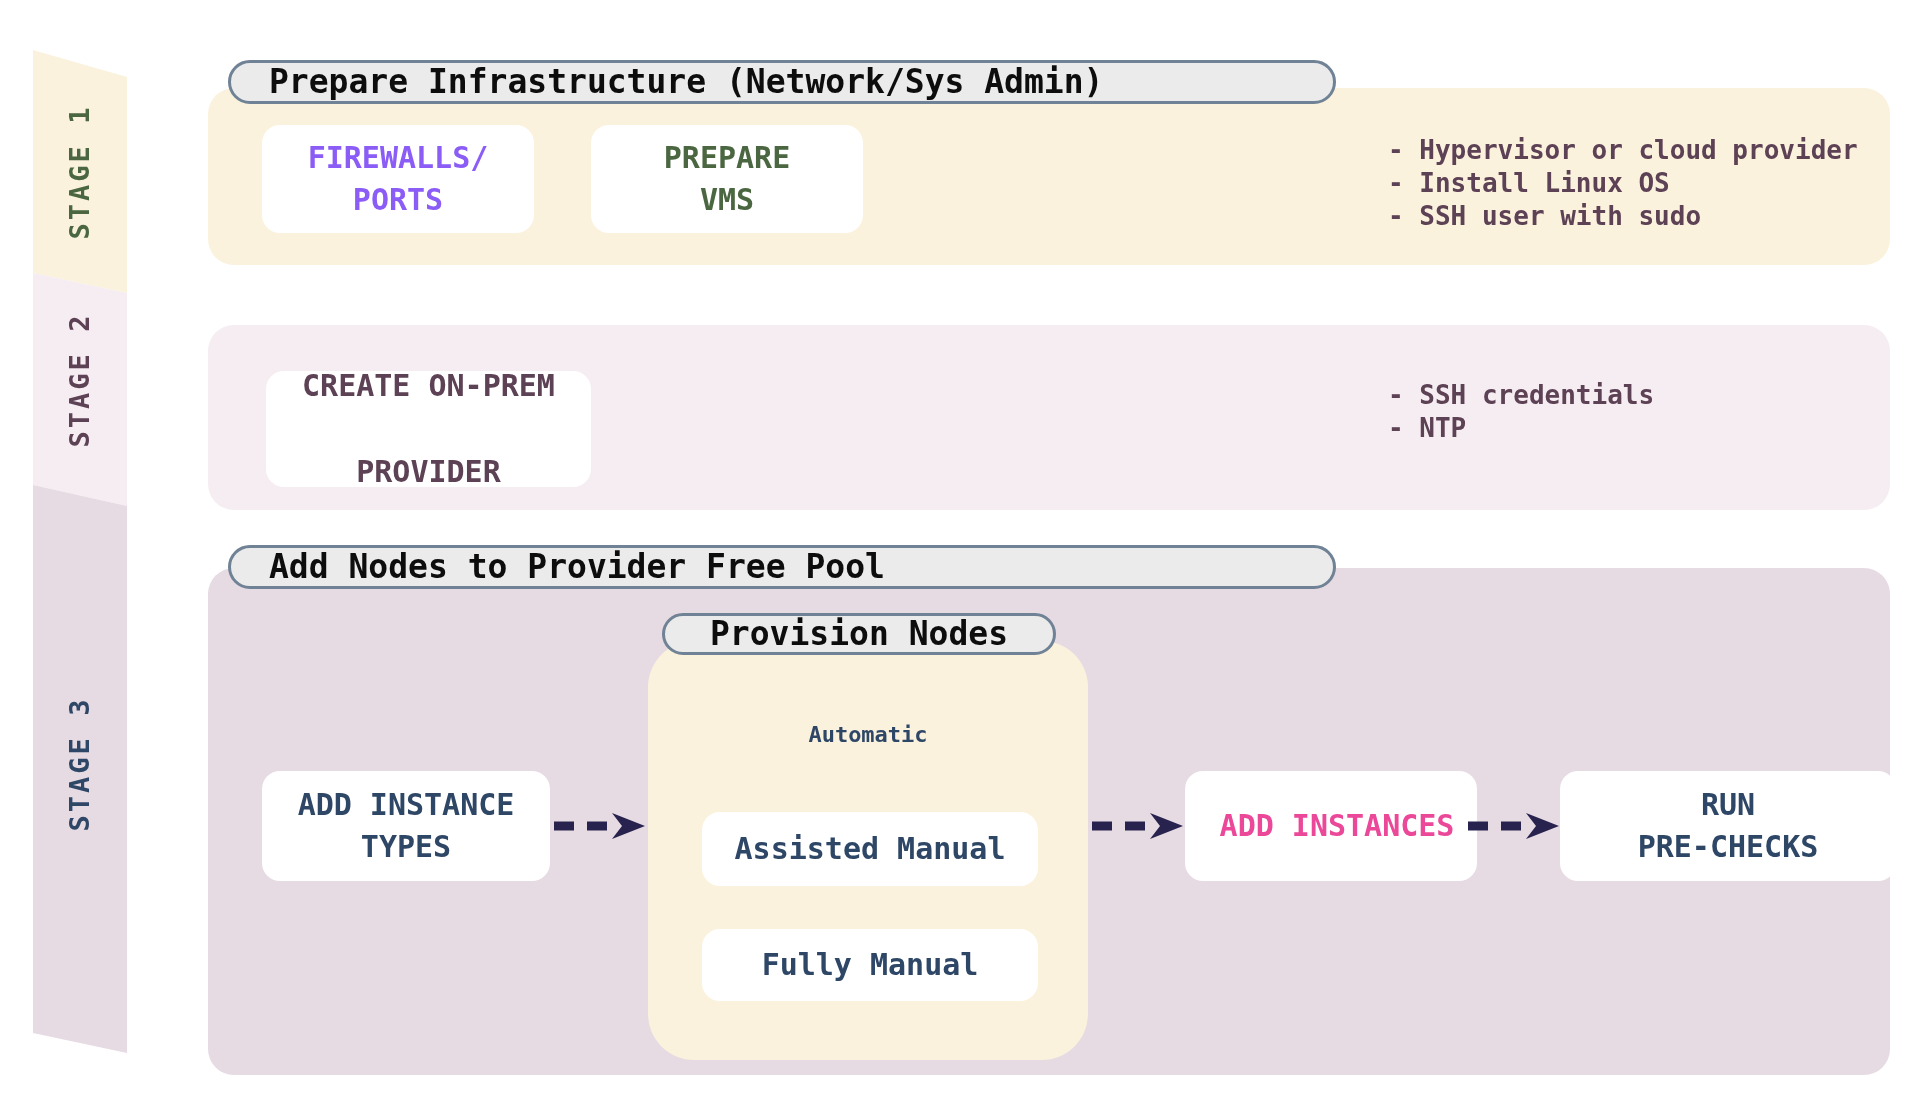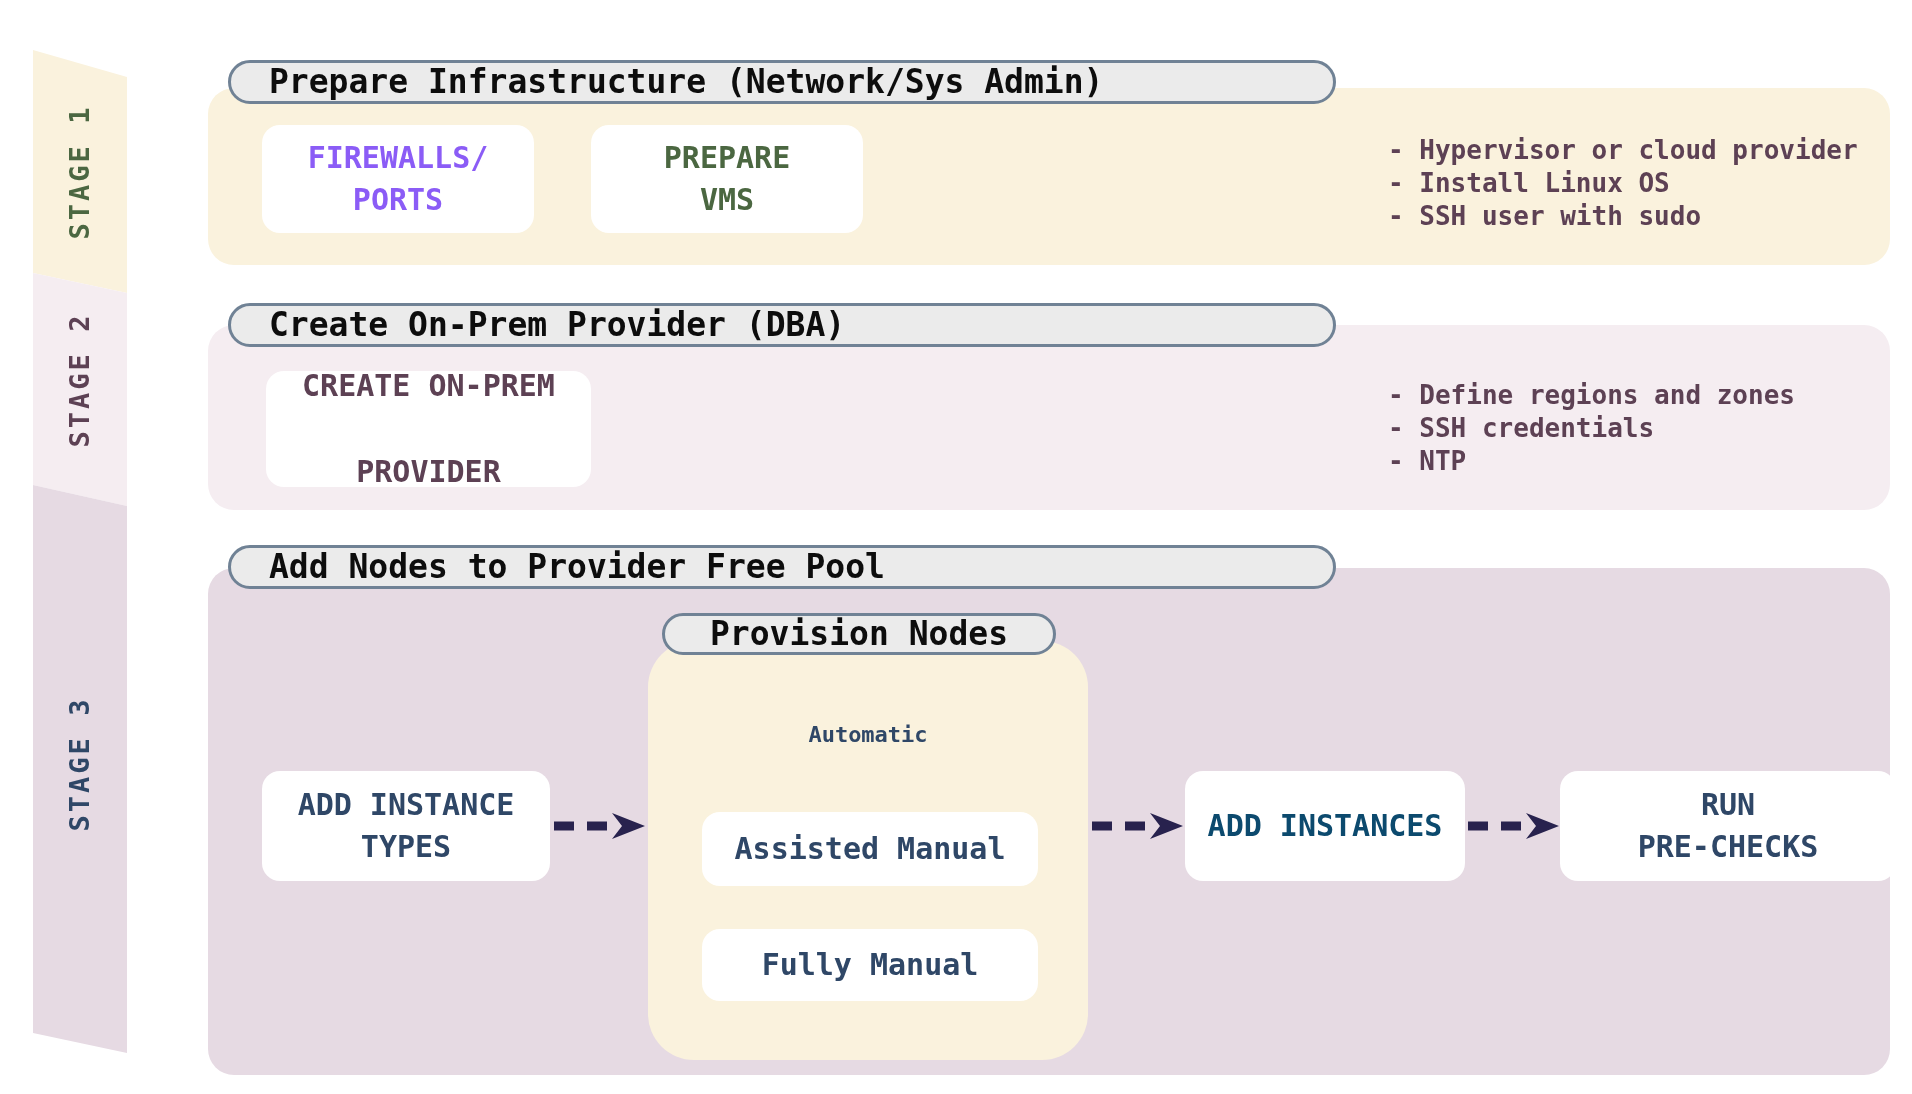--- a/index.html
+++ b/index.html
@@ -31,21 +31,21 @@
   
   .wbox {
     position:absolute; background:#ffffff; border-radius:18px;
     display:flex; flex-direction:column; align-items:center; justify-content:center;
     font-size:30px; line-height:42px; text-align:center; white-space:nowrap;
   }
   .fw  { left:262px;  top:125px; width:272px; height:108px; color:#8b5cf6; }
   .vm  { left:591px;  top:125px; width:272px; height:108px; color:#4b6741; }
   .cp  { left:266px;  top:371px; width:325px; height:116px; color:#5d4154;gap:44px; }
   .ait { left:262px;  top:771px; width:288px; height:110px; color:#2f4767; }
-  .ai  { left:1185px; top:771px; width:280px; height:110px; color:#0c4a6e; }
+  .ai  { left:1185px; top:771px; width:280px; height:110px; color:#ec4899;padding-left:12px; }
   .rp  { left:1560px; top:771px; width:336px; height:110px; color:#2f4767;text-align:right; }
   .am  { left:702px;  top:812px; width:336px; height:74px;  color:#2f4767; }
   .fm  { left:702px;  top:929px; width:336px; height:72px;  color:#2f4767; }
   
   .notes { position:absolute; left:1388px; font-size:26px; line-height:33px; color:#5d4154; white-space:nowrap; }
   .notes1 { top:134px; } .notes2 { top:379px; }
   
   .cream-inner { position:absolute; left:648px; top:641px; width:440px; height:419px; background:#faf2dd; border-radius:46px; }
   .provision-pill {
     position:absolute; left:662px; top:613px; width:394px; height:42px; box-sizing:border-box;
@@ -69,21 +69,20 @@
   </svg>
   <div class="stage-label s1">STAGE 1</div>
   <div class="stage-label s2">STAGE 2</div>
   <div class="stage-label s3">STAGE 3</div>
 
   <div class="band band1"></div>
   <div class="band band2"></div>
   <div class="band band3"></div>
 
   <div class="pill pill1">Prepare Infrastructure (Network/Sys Admin)</div>
-  <div class="pill pill2">Create On-Prem Provider (DBA)</div>
   <div class="pill pill3">Add Nodes to Provider Free Pool</div>
 
   <div class="wbox fw">
     <span>FIREWALLS/</span>
     <span>PORTS</span>
   </div>
   <div class="wbox vm">
     <span>PREPARE</span>
     <span>VMS</span>
   </div>
@@ -91,21 +90,20 @@
     <div>- Hypervisor or cloud provider</div>
     <div>- Install Linux OS</div>
     <div>- SSH user with sudo</div>
   </div>
 
   <div class="wbox cp">
     <span>CREATE ON-PREM</span>
     <span>PROVIDER</span>
   </div>
   <div class="notes notes2">
-    <div>- Define regions and zones</div>
     <div>- SSH credentials</div>
     <div>- NTP</div>
   </div>
 
   <div class="cream-inner"></div>
   <div class="provision-pill">Provision Nodes</div>
   <div class="automatic">Automatic</div>
   <div class="wbox am">
     <span>Assisted Manual</span>
   </div>

